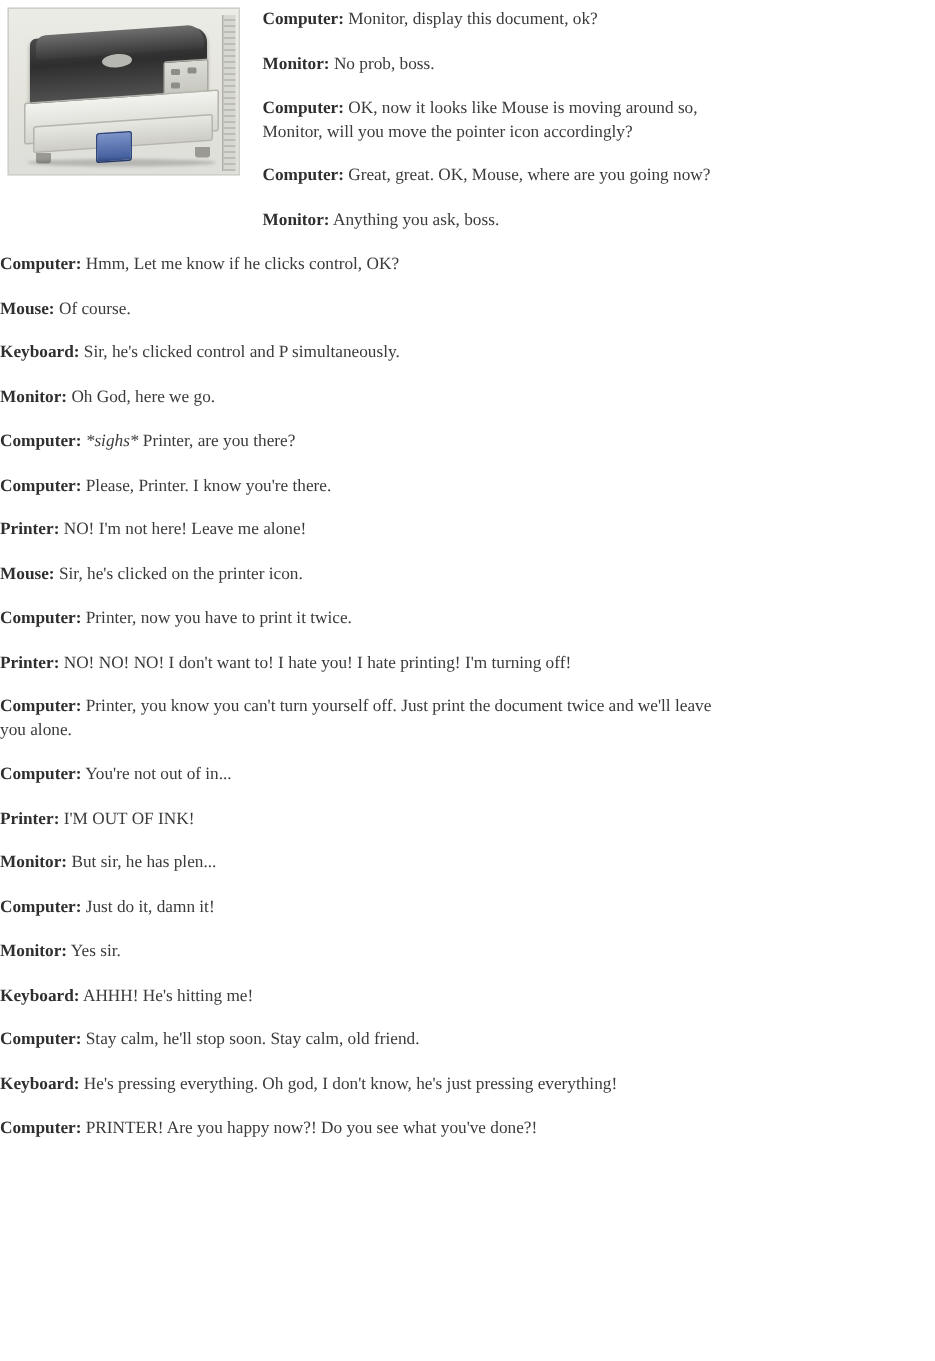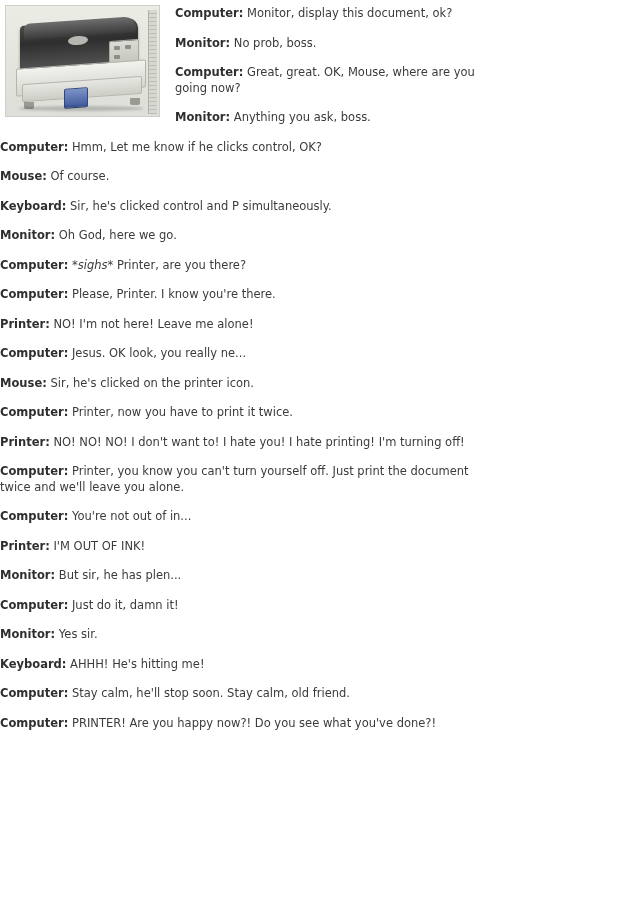--- a/index.html
+++ b/index.html
@@ -14,20 +14,21 @@
     font-size: 11.5px;
     color: #3b3b3b;
     overflow: hidden;
   }
   #page {
     position: relative;
     width: 495px;
     height: 907px;
     padding: 0;
     box-sizing: border-box;
+    font-family: Liberation Serif, serif;
   }
   .printer-figure {
     float: left;
     width: 155px;
     height: 112px;
     margin: 5px 6px 4px 5px;
     position: relative;
     background: #e9e9e4;
     border: 1px solid #cfcfc8;
     box-sizing: border-box;
@@ -167,36 +168,37 @@
     <div class="pr-blue"></div>
     <div class="pr-foot" style="left:18px;"></div>
     <div class="pr-foot" style="left:124px;top:92px;"></div>
     <div class="pr-shadow"></div>
     <div class="pr-ruler"></div>
   </div>
 
   <div class="lines" id="lines">
       <p class="line indented"><span class="spk">Computer:</span> <span class="txt">Monitor, display this document, ok?</span></p>
       <p class="line indented"><span class="spk">Monitor:</span> <span class="txt">No prob, boss.</span></p>
+      <p class="line indented"><span class="spk">Computer:</span> <span class="txt">OK, now it looks like Mouse is moving around so, Monitor, will you move the pointer icon accordingly?</span></p>
       <p class="line indented"><span class="spk">Computer:</span> <span class="txt">Great, great. OK, Mouse, where are you going now?</span></p>
       <p class="line indented"><span class="spk">Monitor:</span> <span class="txt">Anything you ask, boss.</span></p>
       <p class="line"><span class="spk">Computer:</span> <span class="txt">Hmm, Let me know if he clicks control, OK?</span></p>
       <p class="line"><span class="spk">Mouse:</span> <span class="txt">Of course.</span></p>
       <p class="line"><span class="spk">Keyboard:</span> <span class="txt">Sir, he's clicked control and P simultaneously.</span></p>
       <p class="line"><span class="spk">Monitor:</span> <span class="txt">Oh God, here we go.</span></p>
       <p class="line"><span class="spk">Computer:</span> <span class="em">*sighs*</span><span class="txt"> Printer, are you there?</span></p>
       <p class="line"><span class="spk">Computer:</span> <span class="txt">Please, Printer. I know you're there.</span></p>
       <p class="line"><span class="spk">Printer:</span> <span class="txt">NO! I'm not here! Leave me alone!</span></p>
-      <p class="line"><span class="spk">Computer:</span> <span class="txt">Jesus. OK look, you really ne...</span></p>
       <p class="line"><span class="spk">Mouse:</span> <span class="txt">Sir, he's clicked on the printer icon.</span></p>
       <p class="line"><span class="spk">Computer:</span> <span class="txt">Printer, now you have to print it twice.</span></p>
       <p class="line"><span class="spk">Printer:</span> <span class="txt">NO! NO! NO! I don't want to! I hate you! I hate printing! I'm turning off!</span></p>
       <p class="line"><span class="spk">Computer:</span> <span class="txt">Printer, you know you can't turn yourself off. Just print the document twice and we'll leave you alone.</span></p>
       <p class="line"><span class="spk">Computer:</span> <span class="txt">You're not out of in...</span></p>
       <p class="line"><span class="spk">Printer:</span> <span class="txt">I'M OUT OF INK!</span></p>
       <p class="line"><span class="spk">Monitor:</span> <span class="txt">But sir, he has plen...</span></p>
       <p class="line"><span class="spk">Computer:</span> <span class="txt">Just do it, damn it!</span></p>
       <p class="line"><span class="spk">Monitor:</span> <span class="txt">Yes sir.</span></p>
       <p class="line"><span class="spk">Keyboard:</span> <span class="txt">AHHH! He's hitting me!</span></p>
       <p class="line"><span class="spk">Computer:</span> <span class="txt">Stay calm, he'll stop soon. Stay calm, old friend.</span></p>
+      <p class="line"><span class="spk">Keyboard:</span> <span class="txt">He's pressing everything. Oh god, I don't know, he's just pressing everything!</span></p>
       <p class="line"><span class="spk">Computer:</span> <span class="txt">PRINTER! Are you happy now?! Do you see what you've done?!</span></p>
     </div>
 </div>
 
 </body></html>

